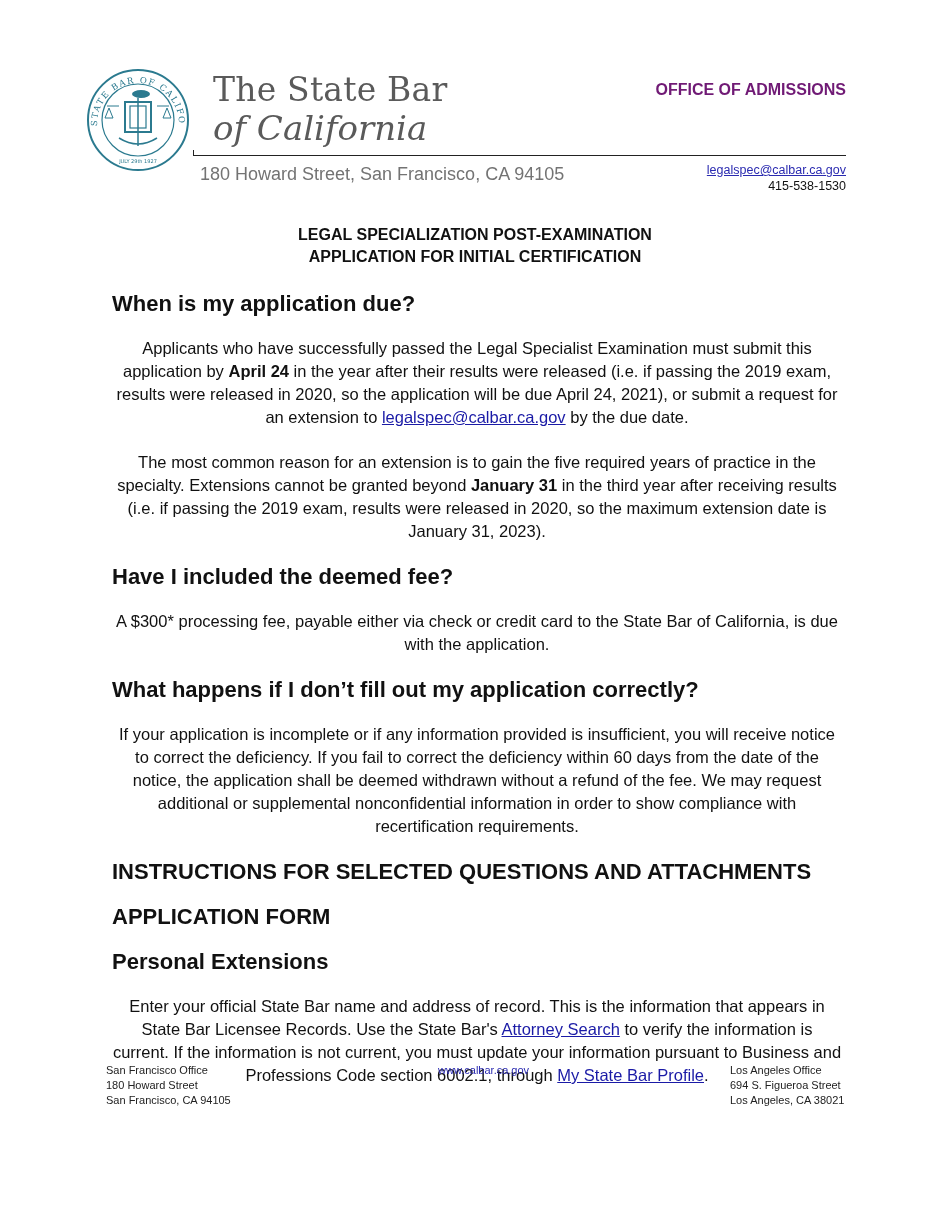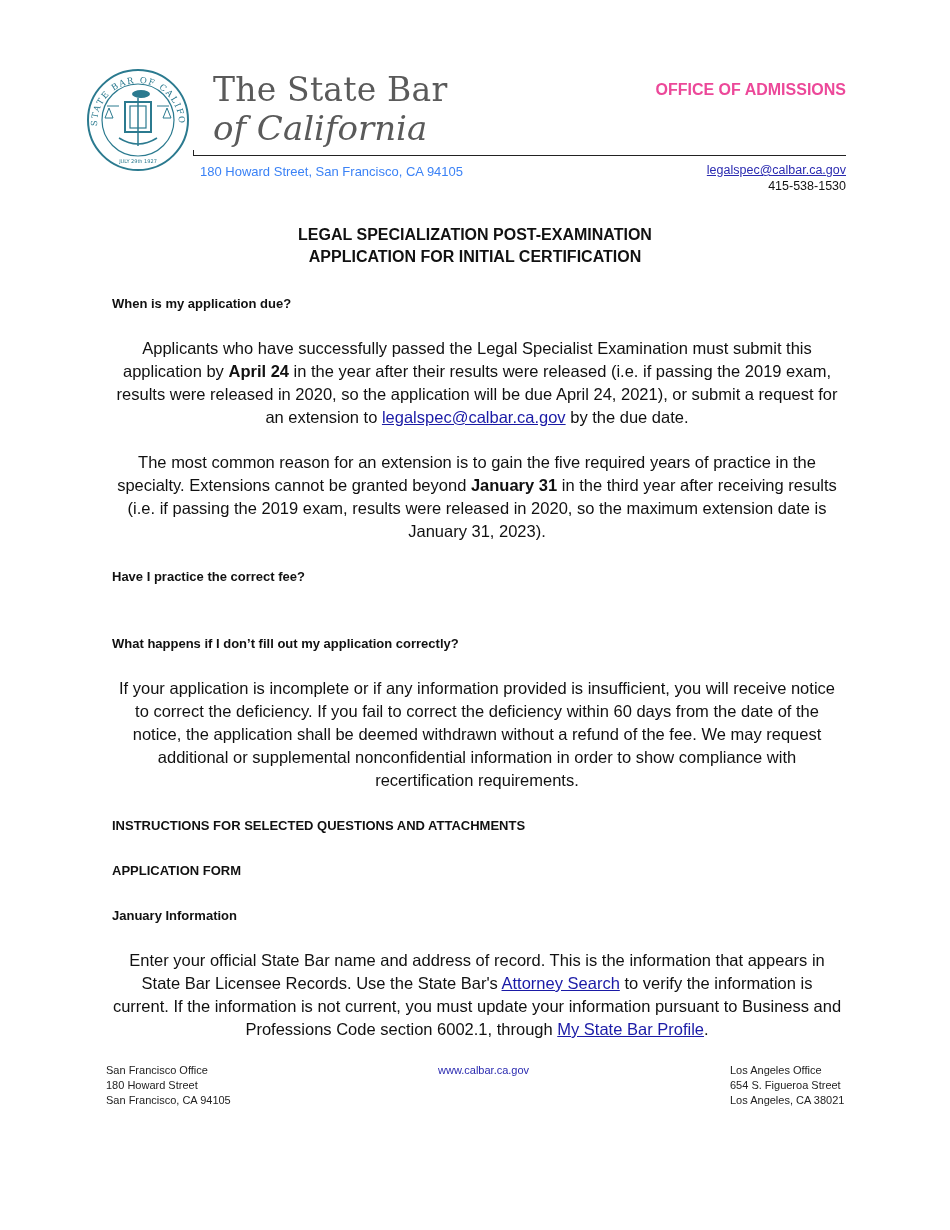--- a/index.html
+++ b/index.html
@@ -5,34 +5,34 @@
   html, body { margin:0; padding:0; background:#ffffff; }
   body { width:950px; height:1230px; position:relative; overflow:hidden;
          font-family:"Liberation Sans", sans-serif; color:#111; }
   .page { position:relative; width:950px; height:1230px; }
 
   
   .seal { position:absolute; left:83px; top:68px; width:110px; height:104px; }
   .brand { position:absolute; left:213px; top:72px; color:#5a5a5a; font-family:"DejaVu Serif", serif; }
   .brand .l1 { font-size:33px; line-height:36px; letter-spacing:0.2px;text-align:right; }
   .brand .l2 { font-size:34px; line-height:40px; font-style:italic; }
-  .office { position:absolute; right:104px; top:81px; font-size:16px; font-weight:bold; color:#ec4899; }
+  .office { position:absolute; right:104px; top:81px; font-size:16px; font-weight:bold; color:#701a75; }
   .rule { position:absolute; left:193px; top:155px; width:653px; height:1px; background:#222; }
   .vrule { position:absolute; left:193px; top:150px; width:1px; height:6px; background:#222; }
-  .addr { position:absolute; left:200px; top:164px; font-size:13px; color:#3b82f6; }
+  .addr { position:absolute; left:200px; top:164px; font-size:18px; color:#737373; }
   .contact { position:absolute; right:104px; top:162px; font-size:12.5px; text-align:right; line-height:16px; }
   .contact a { color:#2a2ab0; text-decoration:underline; }
 
   
   .title { position:absolute; left:0; width:950px; top:224px; text-align:center;
            font-weight:bold; font-size:16px; line-height:22px; }
 
   
   .body { position:absolute; left:112px; top:292px; width:730px; font-size:16.5px; line-height:23px; }
-  .body h3 { font-size:13px; font-weight:bold; margin:0; line-height:23px; }
+  .body h3 { font-size:22px; font-weight:bold; margin:0; line-height:23px; }
   .body p { margin:0;text-align:center; }
   .body a { color:#1a1aa6; text-decoration:underline; }
   .gap { height:22px; }
 
   
   .footer { position:absolute; top:1063px; font-size:11px; line-height:15px; color:#222; }
   .f-left { left:106px; }
   .f-center { left:438px; color:#2a2ab0; }
   .f-right { left:730px; }
 </style>
@@ -84,40 +84,41 @@
     <div>APPLICATION FOR INITIAL CERTIFICATION</div>
   </div>
 
   <div class="body">
     <h3>When is my application due?</h3>
     <div class="gap"></div>
     <p><span>Applicants who have successfully passed the Legal Specialist Examination must submit this application by </span><b>April 24</b><span> in the year after their results were released (i.e. if passing the 2019 exam, results were released in 2020, so the application will be due April 24, 2021), or submit a request for an extension to </span><a>legalspec@calbar.ca.gov</a><span> by the due date.</span></p>
     <div class="gap"></div>
     <p><span>The most common reason for an extension is to gain the five required years of practice in the specialty. Extensions cannot be granted beyond </span><b>January 31</b><span> in the third year after receiving results (i.e. if passing the 2019 exam, results were released in 2020, so the maximum extension date is January 31, 2023).</span></p>
     <div class="gap"></div>
-    <h3>Have I practice the correct fee?</h3>
+    <h3>Have I included the deemed fee?</h3>
     <div class="gap"></div>
+    <p>A $300* processing fee, payable either via check or credit card to the State Bar of California, is due with the application.</p>
     <div class="gap"></div>
     <h3>What happens if I don’t fill out my application correctly?</h3>
     <div class="gap"></div>
     <p>If your application is incomplete or if any information provided is insufficient, you will receive notice to correct the deficiency. If you fail to correct the deficiency within 60 days from the date of the notice, the application shall be deemed withdrawn without a refund of the fee. We may request additional or supplemental nonconfidential information in order to show compliance with recertification requirements.</p>
     <div class="gap"></div>
     <h3>INSTRUCTIONS FOR SELECTED QUESTIONS AND ATTACHMENTS</h3>
     <div class="gap"></div>
     <h3>APPLICATION FORM</h3>
     <div class="gap"></div>
-    <h3>January Information</h3>
+    <h3>Personal Extensions</h3>
     <div class="gap"></div>
     <p><span>Enter your official State Bar name and address of record. This is the information that appears in State Bar Licensee Records. Use the State Bar's </span><a>Attorney Search</a><span> to verify the information is current. If the information is not current, you must update your information pursuant to Business and Professions Code section 6002.1, through </span><a>My State Bar Profile</a><span>.</span></p>
   </div>
 
   <div class="footer f-left">
     <div>San Francisco Office</div>
     <div>180 Howard Street</div>
     <div>San Francisco, CA 94105</div>
   </div>
   <div class="footer f-center">www.calbar.ca.gov</div>
   <div class="footer f-right">
     <div>Los Angeles Office</div>
-    <div>654 S. Figueroa Street</div>
+    <div>694 S. Figueroa Street</div>
     <div>Los Angeles, CA 38021</div>
   </div>
 </div>
 
 </body></html>

